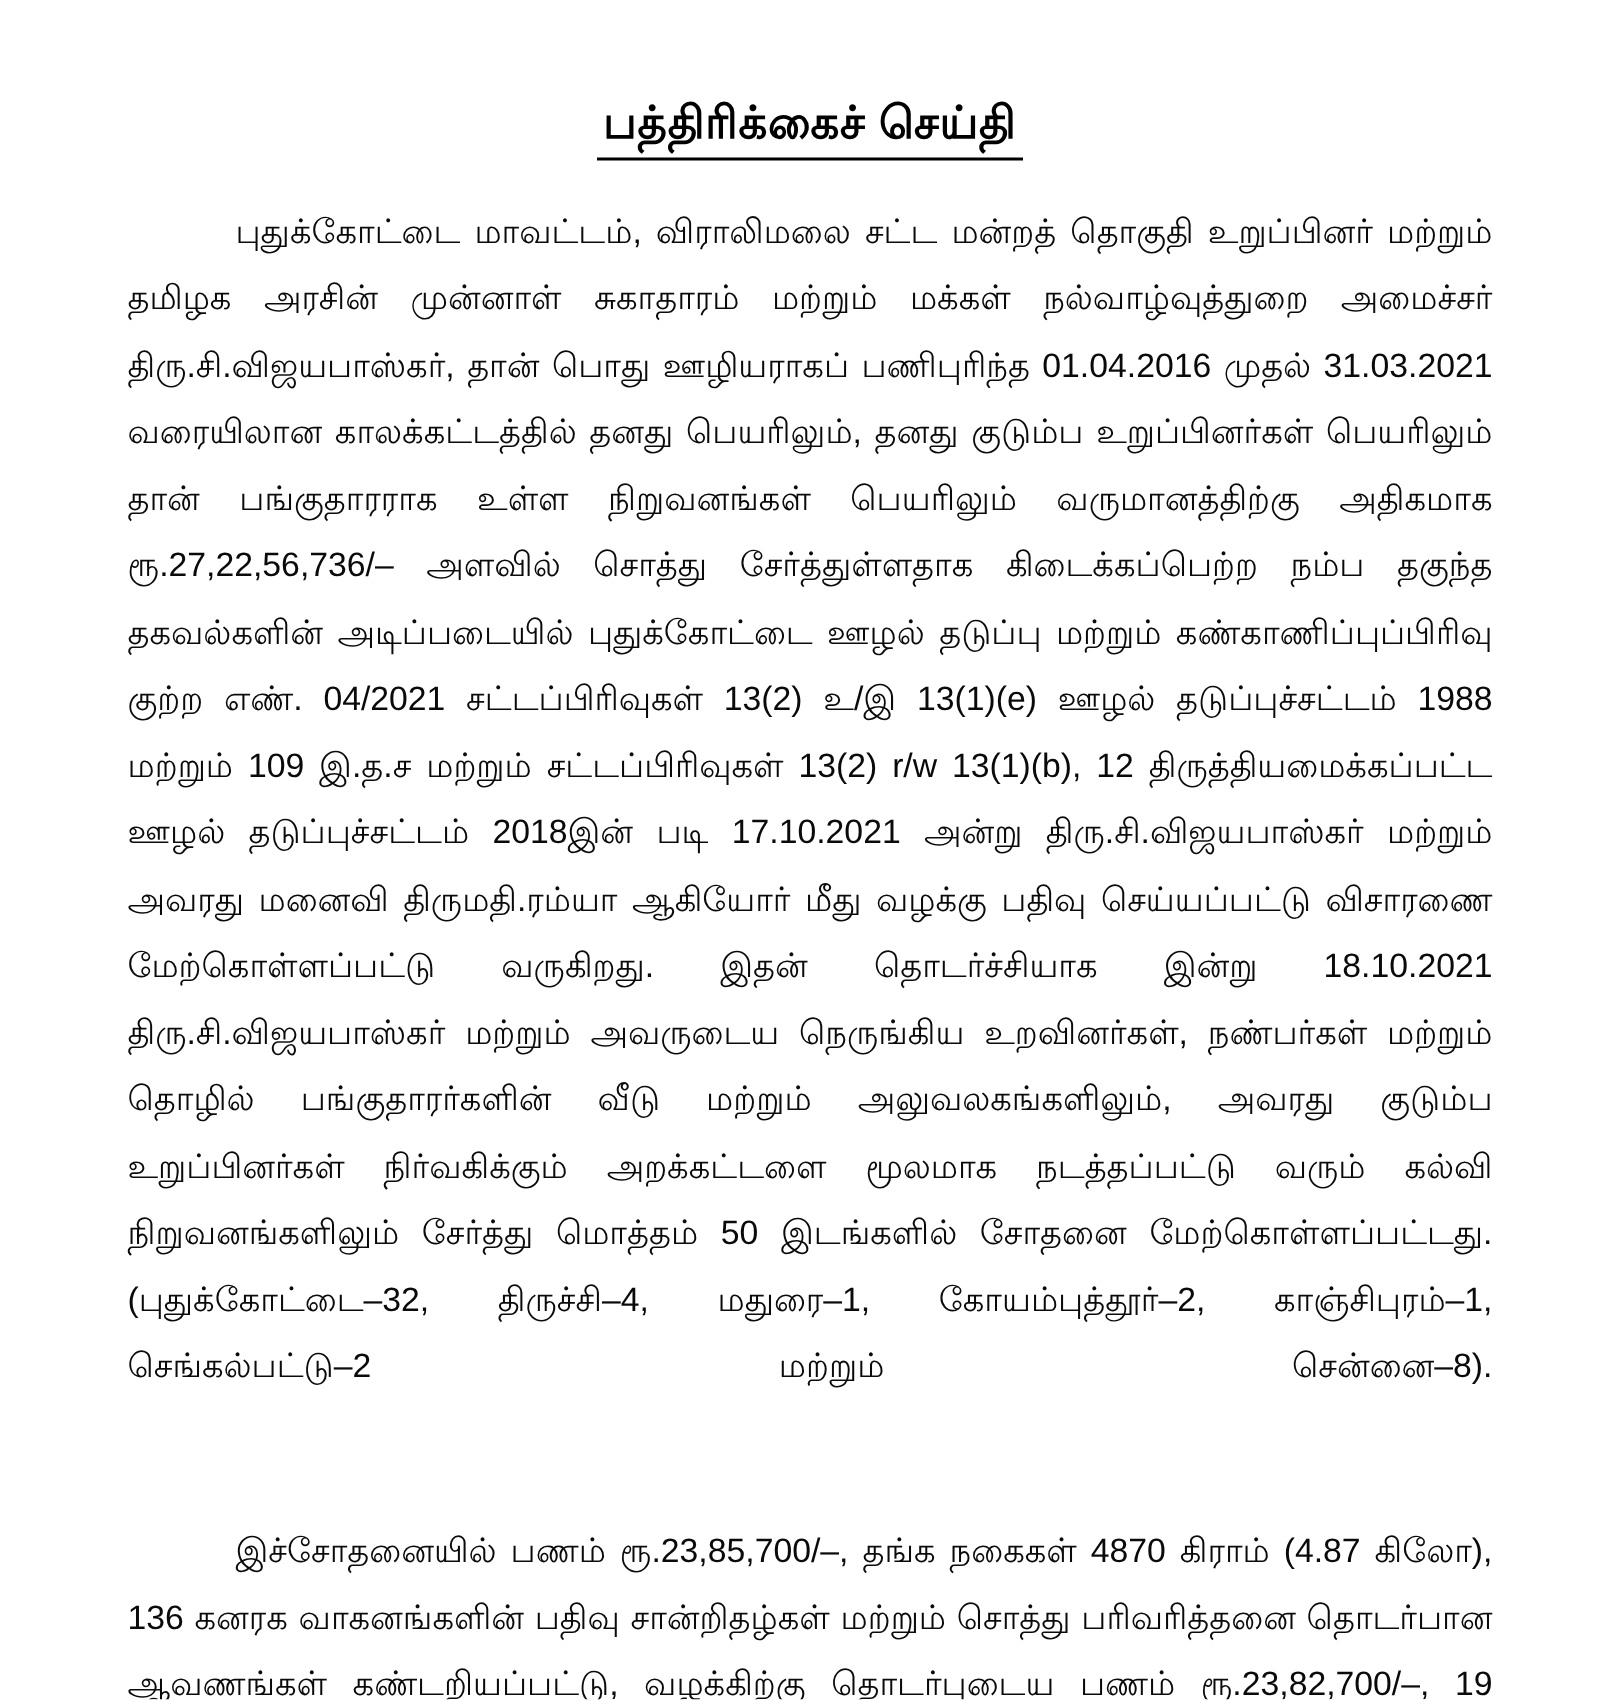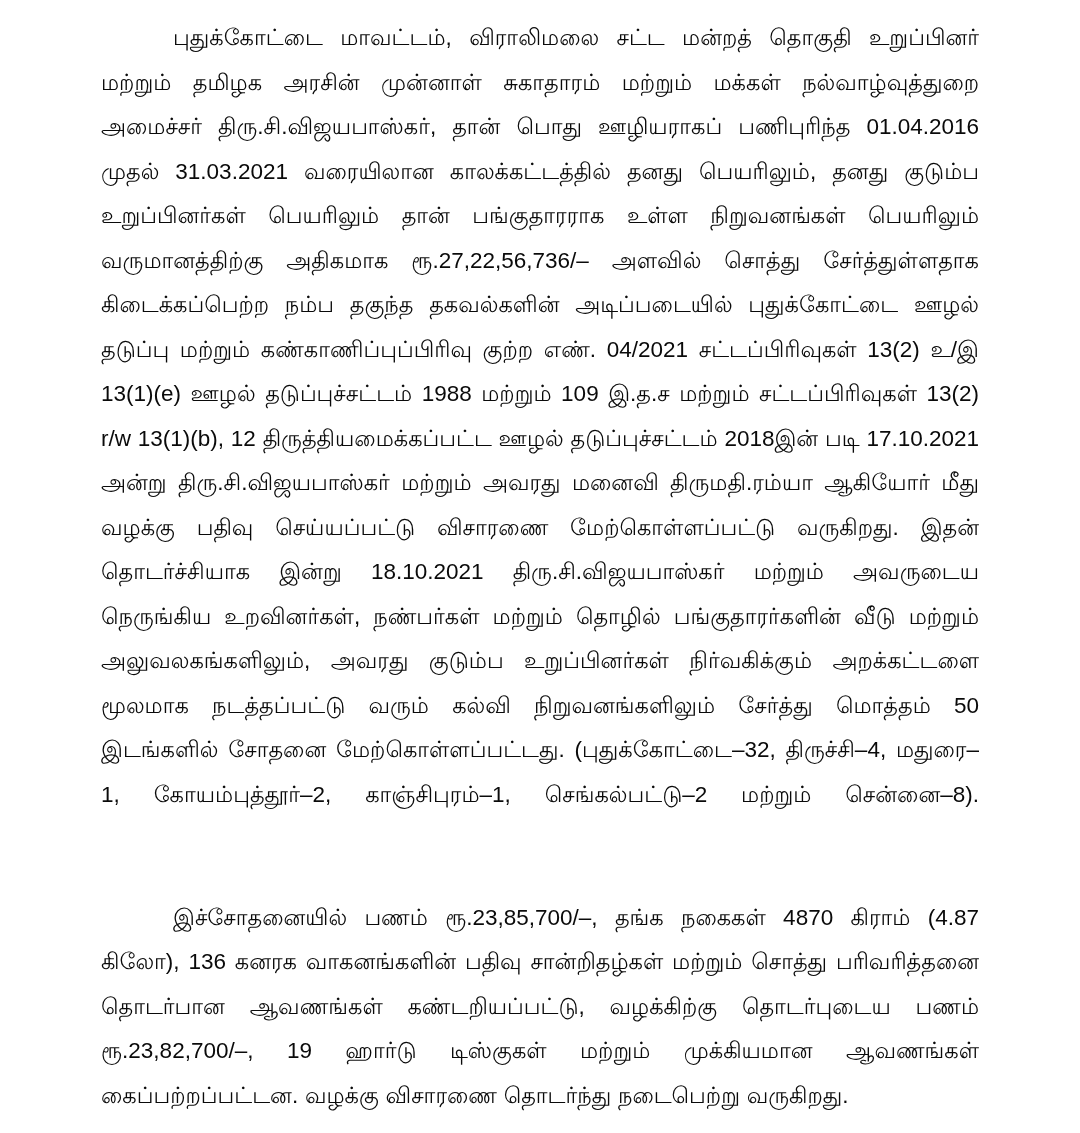--- a/index.html
+++ b/index.html
@@ -44,21 +44,21 @@
   }
 
   
   .body-block {
     margin: 0 auto;
     width: 910px;       
     padding-left: 0;
   }
 
   p.para {
-    margin: 16px;
+    margin: 0;
     font-size: 22.5px;
     line-height: 44.5px;
     text-align: justify;
     text-justify: inter-word;
     word-spacing: 0.5px;
     color: #0a0a0a;
   }
   p.para.indented {
     text-indent: 72px;
   }
@@ -72,20 +72,23 @@
     display: inline-block;
     width: 100%;
   }
   p.para.no-stretch::after { display: none; }
 </style>
 </head>
 <body>
 
 <div class="page">
 
+  <div class="doc-title-wrap">
+    <h1 class="doc-title">பத்திரிக்கைச்  செய்தி</h1>
+  </div>
 
   <div class="body-block">
 
     <p class="para indented">புதுக்கோட்டை மாவட்டம், விராலிமலை சட்ட மன்றத் தொகுதி உறுப்பினர் மற்றும் தமிழக அரசின் முன்னாள் சுகாதாரம் மற்றும் மக்கள் நல்வாழ்வுத்துறை அமைச்சர் திரு.சி.விஜயபாஸ்கர், தான் பொது ஊழியராகப் பணிபுரிந்த 01.04.2016 முதல் 31.03.2021 வரையிலான காலக்கட்டத்தில் தனது பெயரிலும், தனது குடும்ப உறுப்பினர்கள் பெயரிலும் தான் பங்குதாரராக உள்ள நிறுவனங்கள் பெயரிலும் வருமானத்திற்கு அதிகமாக ரூ.27,22,56,736/– அளவில் சொத்து சேர்த்துள்ளதாக கிடைக்கப்பெற்ற நம்ப தகுந்த தகவல்களின் அடிப்படையில் புதுக்கோட்டை ஊழல் தடுப்பு மற்றும் கண்காணிப்புப்பிரிவு குற்ற எண். 04/2021 சட்டப்பிரிவுகள் 13(2) உ/இ 13(1)(e) ஊழல் தடுப்புச்சட்டம் 1988 மற்றும் 109 இ.த.ச மற்றும் சட்டப்பிரிவுகள் 13(2) r/w 13(1)(b), 12 திருத்தியமைக்கப்பட்ட ஊழல் தடுப்புச்சட்டம் 2018இன் படி 17.10.2021 அன்று திரு.சி.விஜயபாஸ்கர் மற்றும் அவரது மனைவி திருமதி.ரம்யா ஆகியோர் மீது வழக்கு பதிவு செய்யப்பட்டு விசாரணை மேற்கொள்ளப்பட்டு வருகிறது. இதன் தொடர்ச்சியாக இன்று 18.10.2021 திரு.சி.விஜயபாஸ்கர் மற்றும் அவருடைய நெருங்கிய உறவினர்கள், நண்பர்கள் மற்றும் தொழில் பங்குதாரர்களின் வீடு மற்றும் அலுவலகங்களிலும், அவரது குடும்ப உறுப்பினர்கள் நிர்வகிக்கும் அறக்கட்டளை மூலமாக நடத்தப்பட்டு வரும் கல்வி நிறுவனங்களிலும் சேர்த்து மொத்தம் 50 இடங்களில் சோதனை மேற்கொள்ளப்பட்டது. (புதுக்கோட்டை–32,        திருச்சி–4,      மதுரை–1,      கோயம்புத்தூர்–2,      காஞ்சிபுரம்–1, செங்கல்பட்டு–2   மற்றும் சென்னை–8).</p>
 
     <p class="para indented no-stretch">இச்சோதனையில் பணம் ரூ.23,85,700/–, தங்க நகைகள் 4870 கிராம் (4.87 கிலோ), 136 கனரக வாகனங்களின் பதிவு சான்றிதழ்கள் மற்றும் சொத்து பரிவரித்தனை தொடர்பான ஆவணங்கள் கண்டறியப்பட்டு, வழக்கிற்கு தொடர்புடைய பணம் ரூ.23,82,700/–, 19 ஹார்டு டிஸ்குகள் மற்றும் முக்கியமான ஆவணங்கள் கைப்பற்றப்பட்டன. வழக்கு விசாரணை தொடர்ந்து நடைபெற்று வருகிறது.</p>
 
   </div>
 
 </div>

